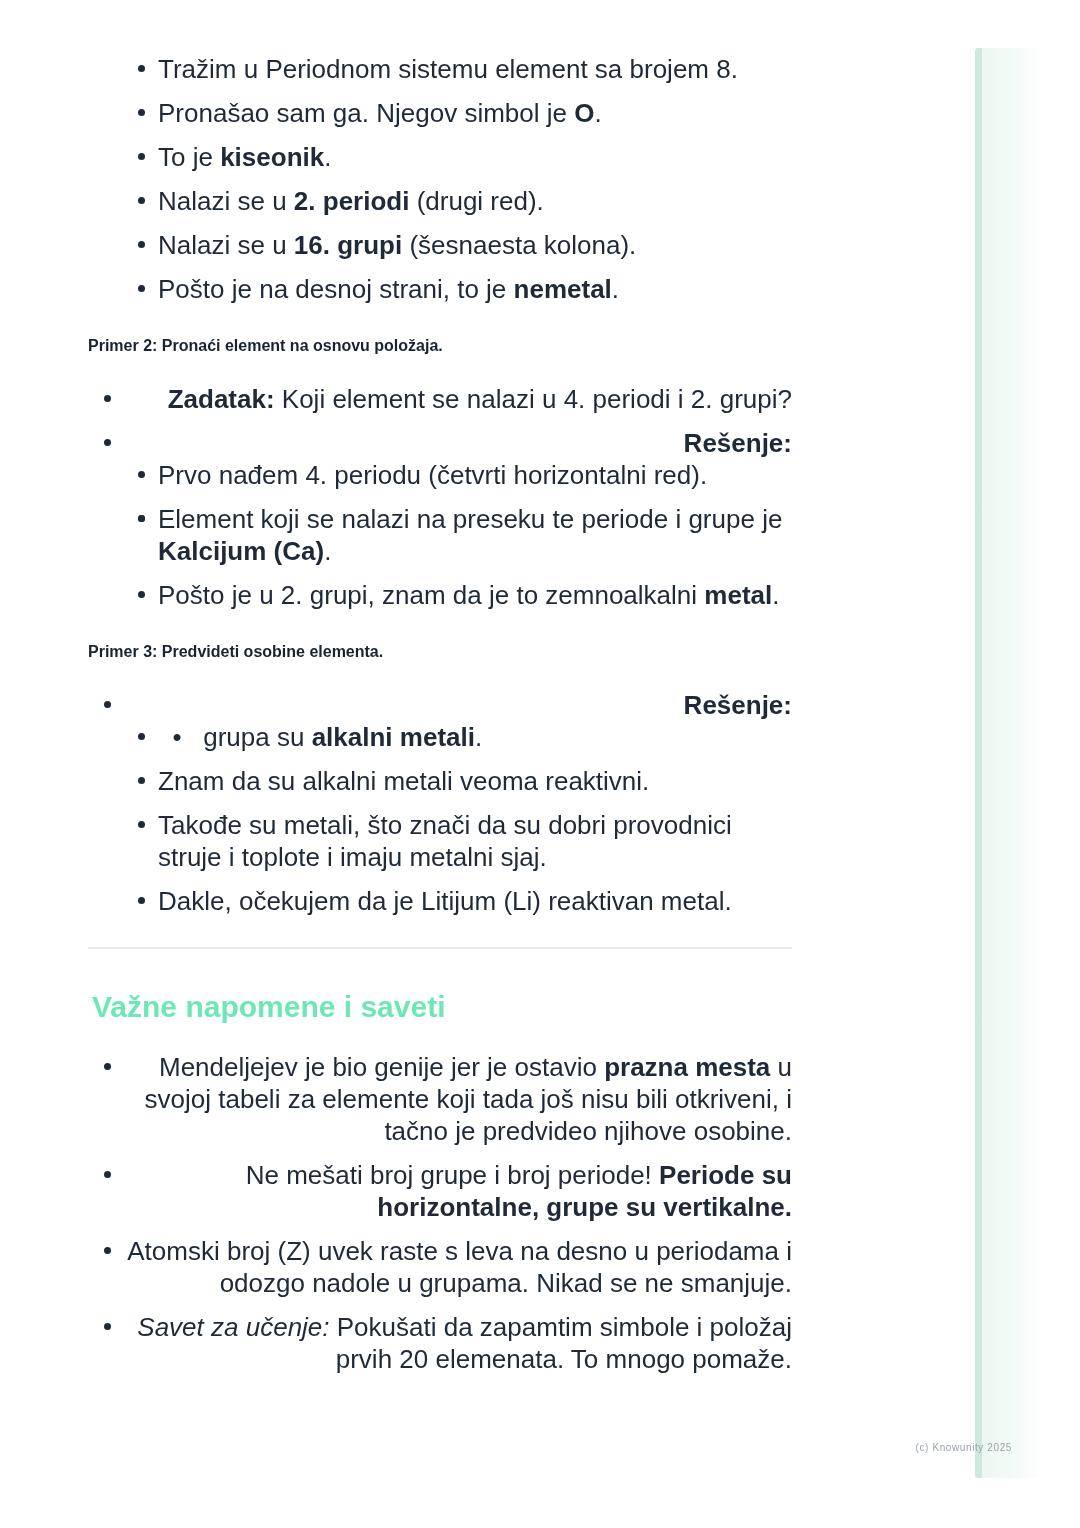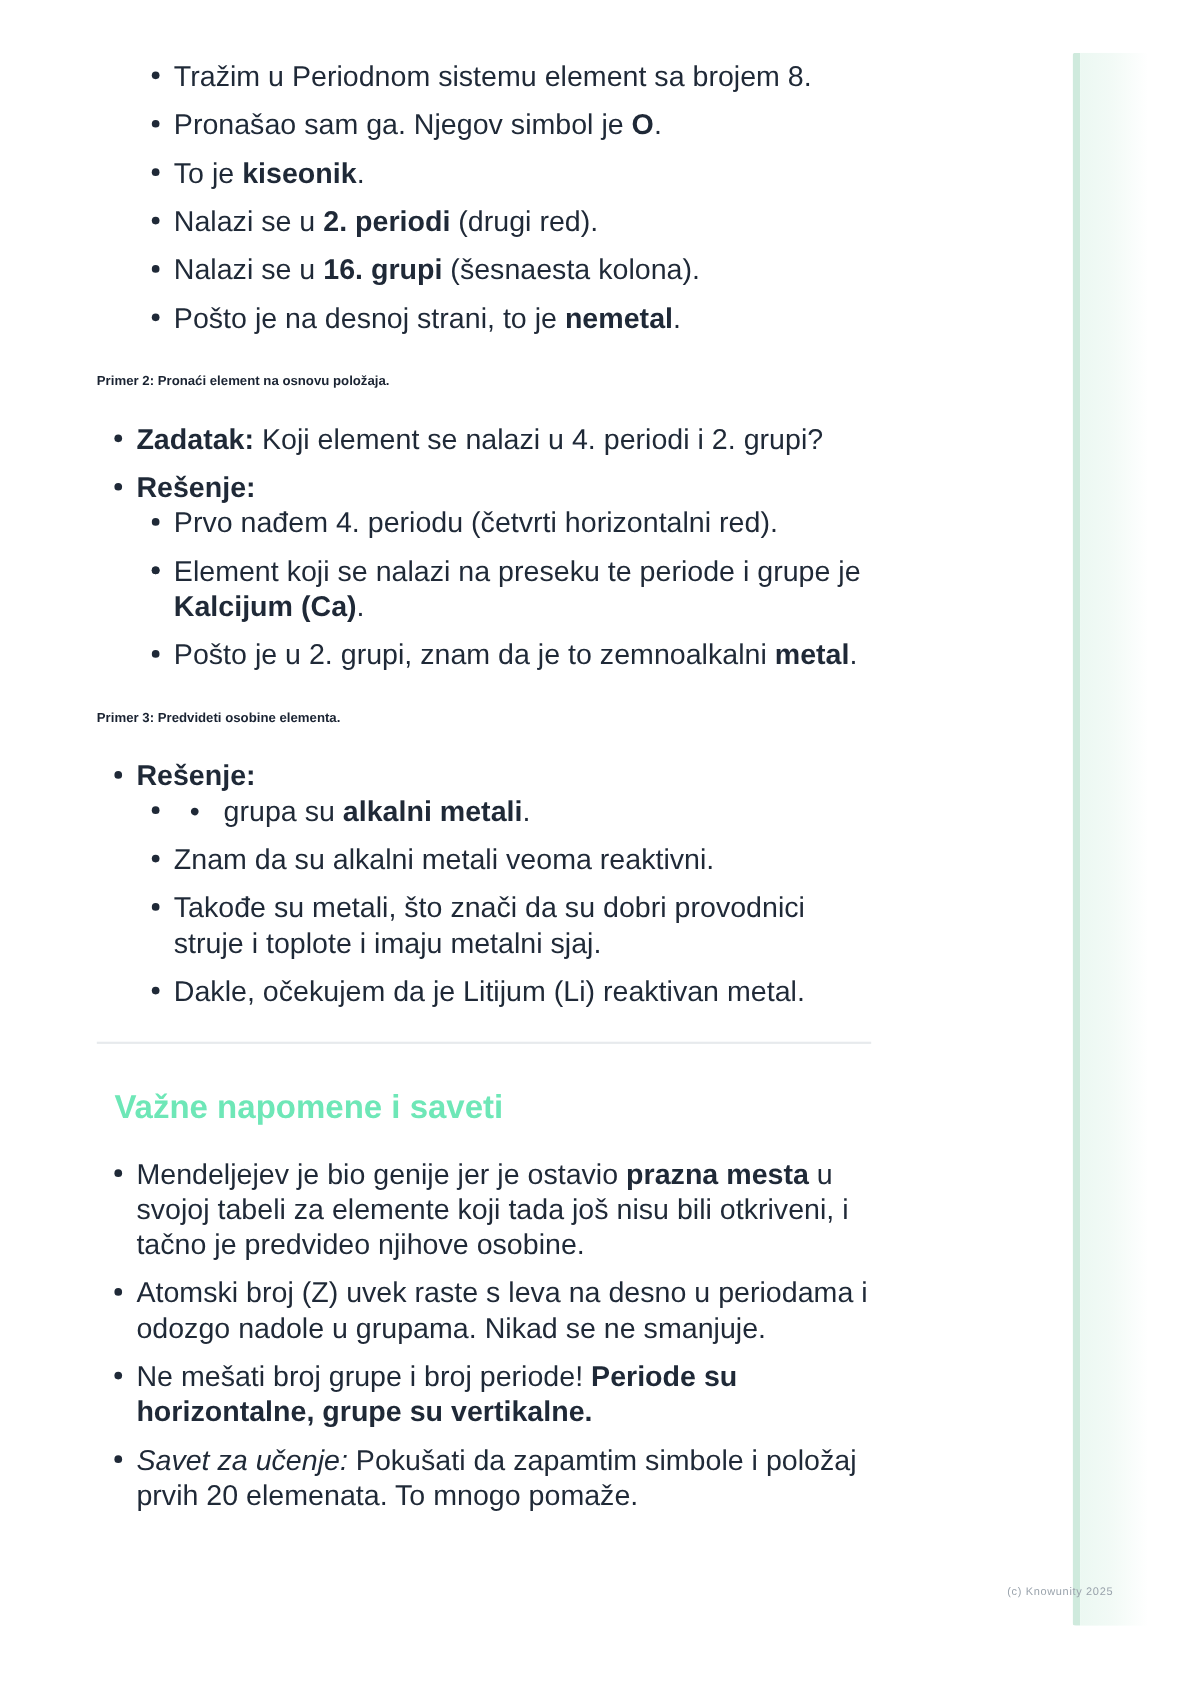--- a/index.html
+++ b/index.html
@@ -43,47 +43,47 @@
     margin: 0;
     padding: 0;
   }
   ul.notes-list li {
     position: relative;
     font-size: 26px;
     line-height: 32px;
     margin-bottom: 12px;
   }
   ul.notes-list li:last-child { margin-bottom: 0; }
-  ul.notes-list li.ind1 { padding-left: 36px; }
+  ul.notes-list li.ind1 { padding-left: 36px; text-align: right; }
   ul.notes-list li.ind2 { padding-left: 70px; }
   ul.notes-list li.tight { margin-top: -12px; }
   .dot {
     position: absolute;
     top: 12px;
     width: 7px;
     height: 7px;
     border-radius: 50%;
     background: #1f2937;
   }
   li.ind1 > .dot { left: 16px; }
   li.ind2 > .dot { left: 50px; }
 
   h3.section-heading {
-    font-size: 12px;
+    font-size: 16px;
     line-height: 26px;
     font-weight: 700;
     color: #1a2332;
     margin: 28px 0 24px 0;
   }
   h2.section-heading-accent {
     font-size: 30px;
     line-height: 36px;
     font-weight: 700;
     color: #6ee7b7;
-    margin: 40px 0 26px 16px;
+    margin: 40px 0 26px 4px;
   }
   hr.section-divider {
     border: none;
     border-top: 2px solid #e7eaed;
     margin: 30px 0 0 0;
   }
 
   .b { font-weight: 700; }
   .i { font-style: italic; }
 
@@ -126,19 +126,19 @@
       <li class="ind1"><span class="dot"></span><span class="b ">Rešenje:</span></li>
       <li class="ind2 tight"><span class="dot"></span><span class="">&nbsp;&nbsp;•&nbsp;&nbsp;&nbsp;grupa su </span><span class="b ">alkalni metali</span><span class="">.</span></li>
       <li class="ind2"><span class="dot"></span><span class="">Znam da su alkalni metali veoma reaktivni.</span></li>
       <li class="ind2"><span class="dot"></span><span class="">Takođe su metali, što znači da su dobri provodnici struje i toplote i imaju metalni sjaj.</span></li>
       <li class="ind2"><span class="dot"></span><span class="">Dakle, očekujem da je Litijum (Li) reaktivan metal.</span></li>
     </ul>
     <hr class="section-divider">
     <h2 class="section-heading-accent">Važne napomene i saveti</h2>
     <ul class="notes-list">
       <li class="ind1"><span class="dot"></span><span class="">Mendeljejev je bio genije jer je ostavio </span><span class="b ">prazna mesta</span><span class=""> u svojoj tabeli za elemente koji tada još nisu bili otkriveni, i tačno je predvideo njihove osobine.</span></li>
+      <li class="ind1"><span class="dot"></span><span class="">Ne mešati broj grupe i broj periode! </span><span class="b ">Periode su horizontalne, grupe su vertikalne.</span></li>
       <li class="ind1"><span class="dot"></span><span class="">Atomski broj (Z) uvek raste s leva na desno u periodama i odozgo nadole u grupama. Nikad se ne smanjuje.</span></li>
-      <li class="ind1"><span class="dot"></span><span class="">Ne mešati broj grupe i broj periode! </span><span class="b ">Periode su horizontalne, grupe su vertikalne.</span></li>
       <li class="ind1"><span class="dot"></span><span class="i">Savet za učenje:</span><span class=""> Pokušati da zapamtim simbole i položaj prvih 20 elemenata. To mnogo pomaže.</span></li>
     </ul>
   </main>
 
 <div class="copyright-note">(c) Knowunity 2025</div>
 
 </body></html>

